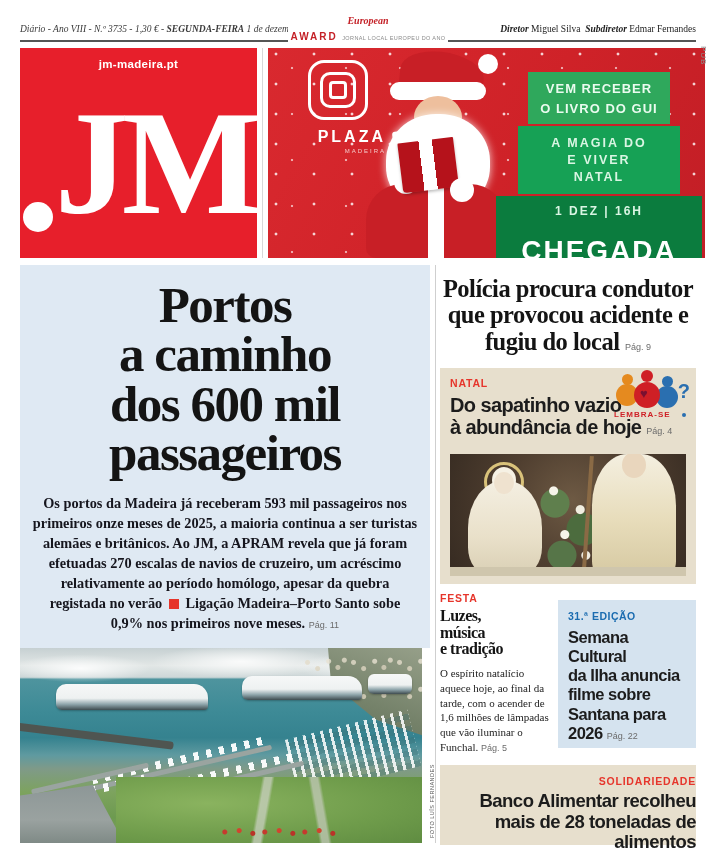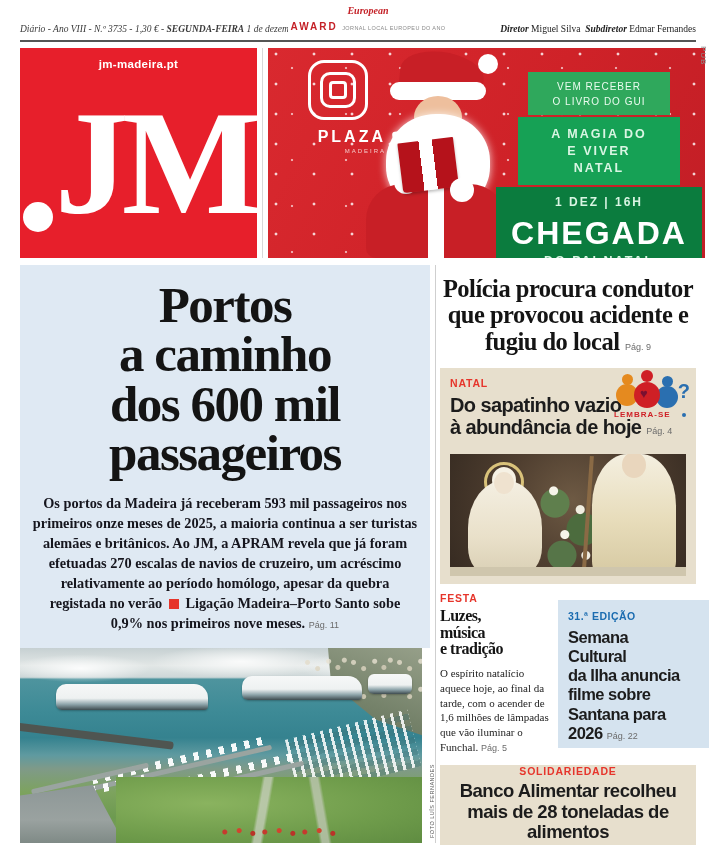--- a/index.html
+++ b/index.html
@@ -4,21 +4,21 @@
 <style>
   html,body{margin:0;padding:0;background:#ffffff;}
   .page{position:relative;width:716px;height:850px;background:#ffffff;overflow:hidden;
         font-family:"Liberation Sans",sans-serif;color:#1a1a1a;}
 
   
   .edition-line{position:absolute;left:20px;top:24px;font-family:"Liberation Serif",serif;
         font-size:9.5px;color:#3a3a3a;font-style:italic;}
   .edition-line b{font-weight:bold;}
   .masthead-rule{position:absolute;left:20px;top:40px;width:676px;height:2px;background:#555;}
-  .award{position:absolute;left:288px;top:6px;width:160px;text-align:center;background:#fff;
+  .award{position:absolute;left:288px;top:16px;width:160px;text-align:center;background:#fff;
         line-height:1;padding-bottom:2px;}
   .award .l1{font-family:"Liberation Serif",serif;font-style:italic;color:#c42127;font-size:10px;font-weight:bold;}
   .award .l2{font-family:"Liberation Serif",serif;font-style:italic;color:#1d3f8f;font-size:19px;font-weight:bold;letter-spacing:-1px;margin-top:-1px;}
   .award .l3row{margin-top:1px;white-space:nowrap;}
   .award .l3{color:#c42127;font-size:10px;font-weight:bold;letter-spacing:2px;}
   .award .tag{color:#8a8a8a;font-size:5.5px;letter-spacing:.4px;}
   .directors{position:absolute;right:20px;top:24px;font-family:"Liberation Serif",serif;
         font-size:9.5px;color:#222;}
   .directors .lbl{font-weight:bold;font-style:italic;}
 
@@ -66,26 +66,26 @@
   .santa .glove1{position:absolute;left:56px;top:118px;width:24px;height:24px;background:#ffffff;border-radius:50%;}
   .santa .glove2{position:absolute;left:112px;top:126px;width:24px;height:24px;background:#ffffff;border-radius:50%;}
   .santa .gift{position:absolute;left:62px;top:86px;width:56px;height:52px;transform:rotate(-7deg);
       background:linear-gradient(90deg,#b5121b 0 38%,#ffffff 38% 62%,#b5121b 62% 100%);
       border-radius:4px;box-shadow:0 2px 3px rgba(0,0,0,.25);}
   .santa .gift::before{content:"";position:absolute;left:-4px;top:-10px;width:64px;height:12px;background:#ffffff;border-radius:3px;}
 
   
   .tree{position:absolute;left:228px;top:24px;width:206px;text-align:center;color:#fff;}
   .tree .t1{margin:0 auto;width:118px;padding:7px 12px 6px;background:#2fa85c;
-      font-size:10px;font-weight:normal;letter-spacing:1px;line-height:1.5;color:#eafbef;}
+      font-size:13px;font-weight:bold;letter-spacing:1px;line-height:1.5;color:#eafbef;}
   .tree .t2{margin:2px auto 0;width:162px;padding:9px 0 8px;background:#16a155;
       font-size:12.5px;font-weight:bold;letter-spacing:2px;line-height:1.35;color:#d9f5e3;}
   .tree .t3{margin:2px auto 0;width:206px;padding:8px 0 10px;background:#0b7c3e;color:#eafbef;}
   .tree .t3 .time{font-size:12px;font-weight:bold;letter-spacing:2px;color:#d9f5e3;}
-  .tree .t3 .big{font-size:32px;font-weight:bold;letter-spacing:2px;color:#ffffff;margin-top:6px;text-align:center;}
+  .tree .t3 .big{font-size:28px;font-weight:bold;letter-spacing:2px;color:#ffffff;margin-top:17px;text-align:center;}
   .tree .t3 .sub{font-size:12.5px;font-weight:bold;letter-spacing:2px;color:#d9f5e3;margin-top:2px;}
 
   
   .blue-panel{position:absolute;left:20px;top:265px;width:410px;height:383px;background:#dfe9f3;overflow:hidden;}
   .main-headline{margin-top:16px;text-align:center;font-family:"Liberation Serif",serif;
       font-weight:bold;font-size:51px;line-height:.97;letter-spacing:-1.5px;color:#141414;}
   .lead{margin:14px 12px 0;text-align:center;font-family:"Liberation Serif",serif;font-weight:bold;
       font-size:14.3px;line-height:1.4;color:#16161e;}
   .redsq{display:inline-block;width:10px;height:10px;background:#e6352b;margin:0 3px;vertical-align:-1px;}
   .pref{font-family:"Liberation Sans",sans-serif;font-weight:normal;font-size:9px;color:#6b6b6b;}
@@ -192,25 +192,25 @@
                  radial-gradient(circle at 66% 40%,#f1eee0 4px,transparent 5px),
                  radial-gradient(circle at 44% 64%,#f6f4ea 4px,transparent 5px),
                  radial-gradient(circle at 74% 84%,#efece0 4px,transparent 5px);}
   .manger-ledge{position:absolute;left:0;bottom:0;width:100%;height:9px;background:#cfc6ad;}
 
   .sec-festa{position:absolute;left:440px;top:592px;width:112px;}
   .festa-headline{margin-top:4px;font-family:"Liberation Serif",serif;font-weight:bold;
       font-size:16px;line-height:1.04;letter-spacing:-.5px;color:#141414;}
   .festa-body{margin-top:8px;font-family:"Liberation Serif",serif;font-size:11px;line-height:1.35;color:#222;}
 
-  .blue-box{position:absolute;left:558px;top:600px;width:151px;height:148px;background:#d5e3ef;box-sizing:border-box;padding:10px 10px 0;}
+  .blue-box{position:absolute;left:558px;top:600px;width:138px;height:148px;background:#d5e3ef;box-sizing:border-box;padding:10px 10px 0;}
   .blue-box .bb-headline{margin-top:6px;font-size:16.5px;font-weight:bold;letter-spacing:-.5px;line-height:1.16;color:#1c1c1c;}
 
   .solid-box{position:absolute;left:440px;top:765px;width:256px;height:80px;background:#e7dfcd;
-      box-sizing:border-box;text-align:center;}
+      box-sizing:border-box;padding-top:10px;text-align:right;}
   .solid-headline{margin-top:4px;font-size:18.5px;font-weight:bold;letter-spacing:-.5px;line-height:1.12;color:#1c1c1c;}
 </style>
 </head>
 <body>
 
 <div class="page">
 
   <div class="edition-line"><span>Diário - Ano VIII - N.º 3735 - 1,30 € - </span><b>SEGUNDA-FEIRA</b><span> 1 de dezembro de 2025</span></div>
 
   <div class="masthead-rule"></div>

